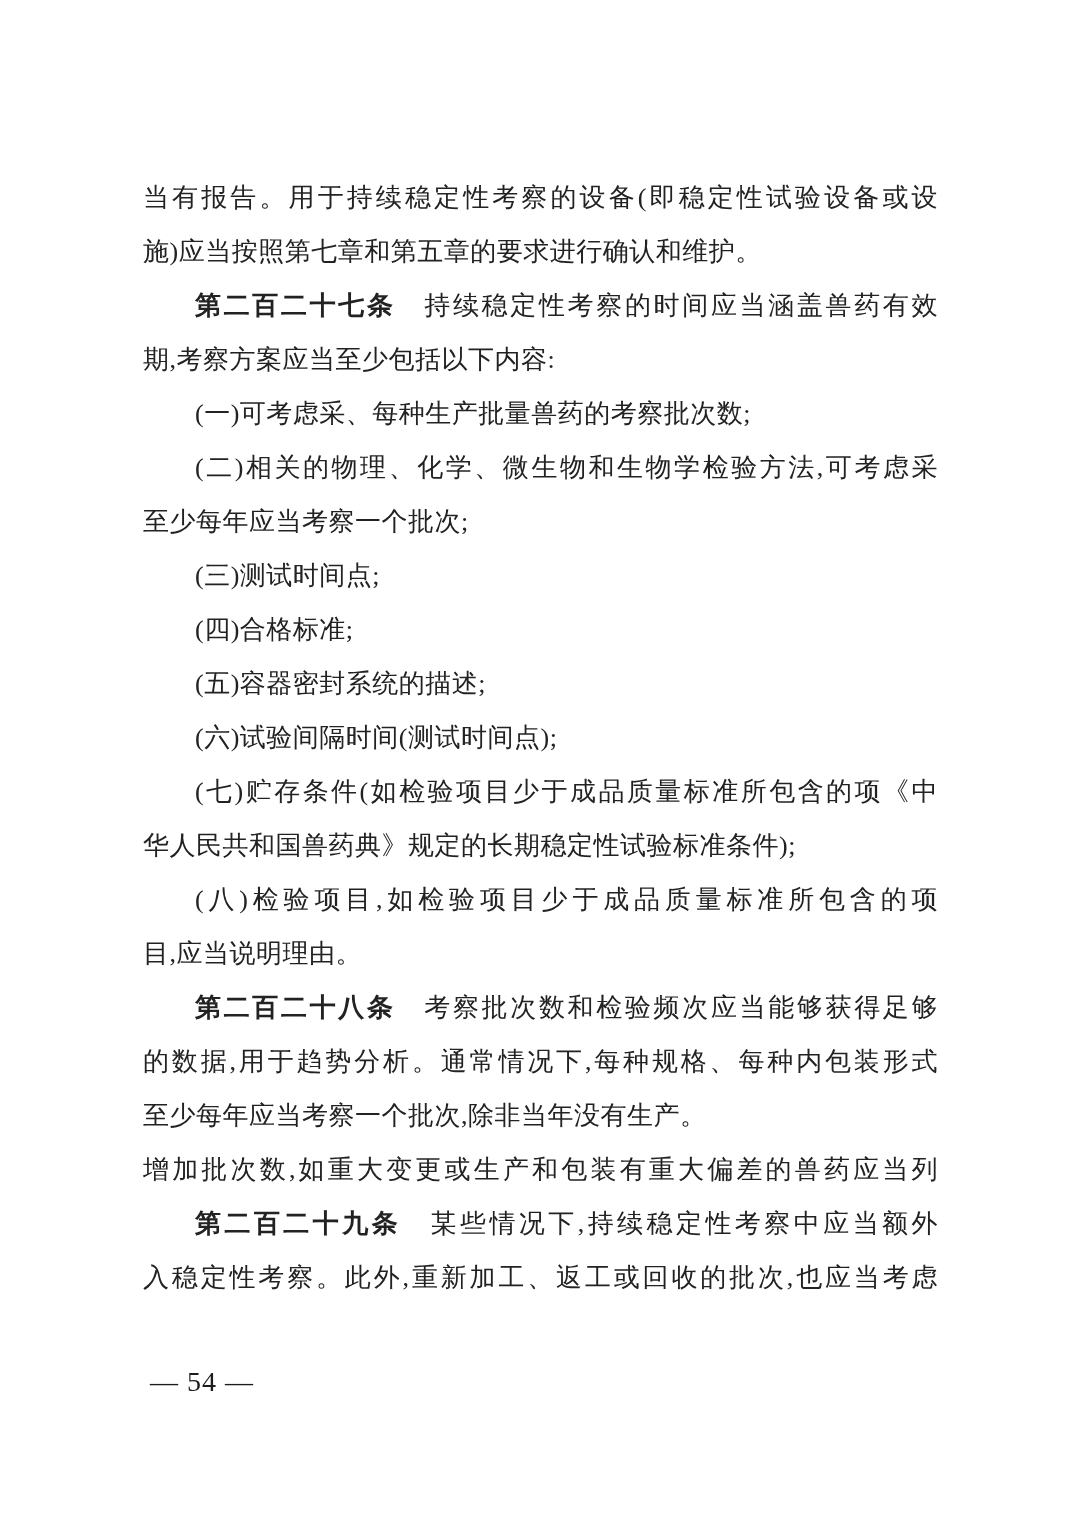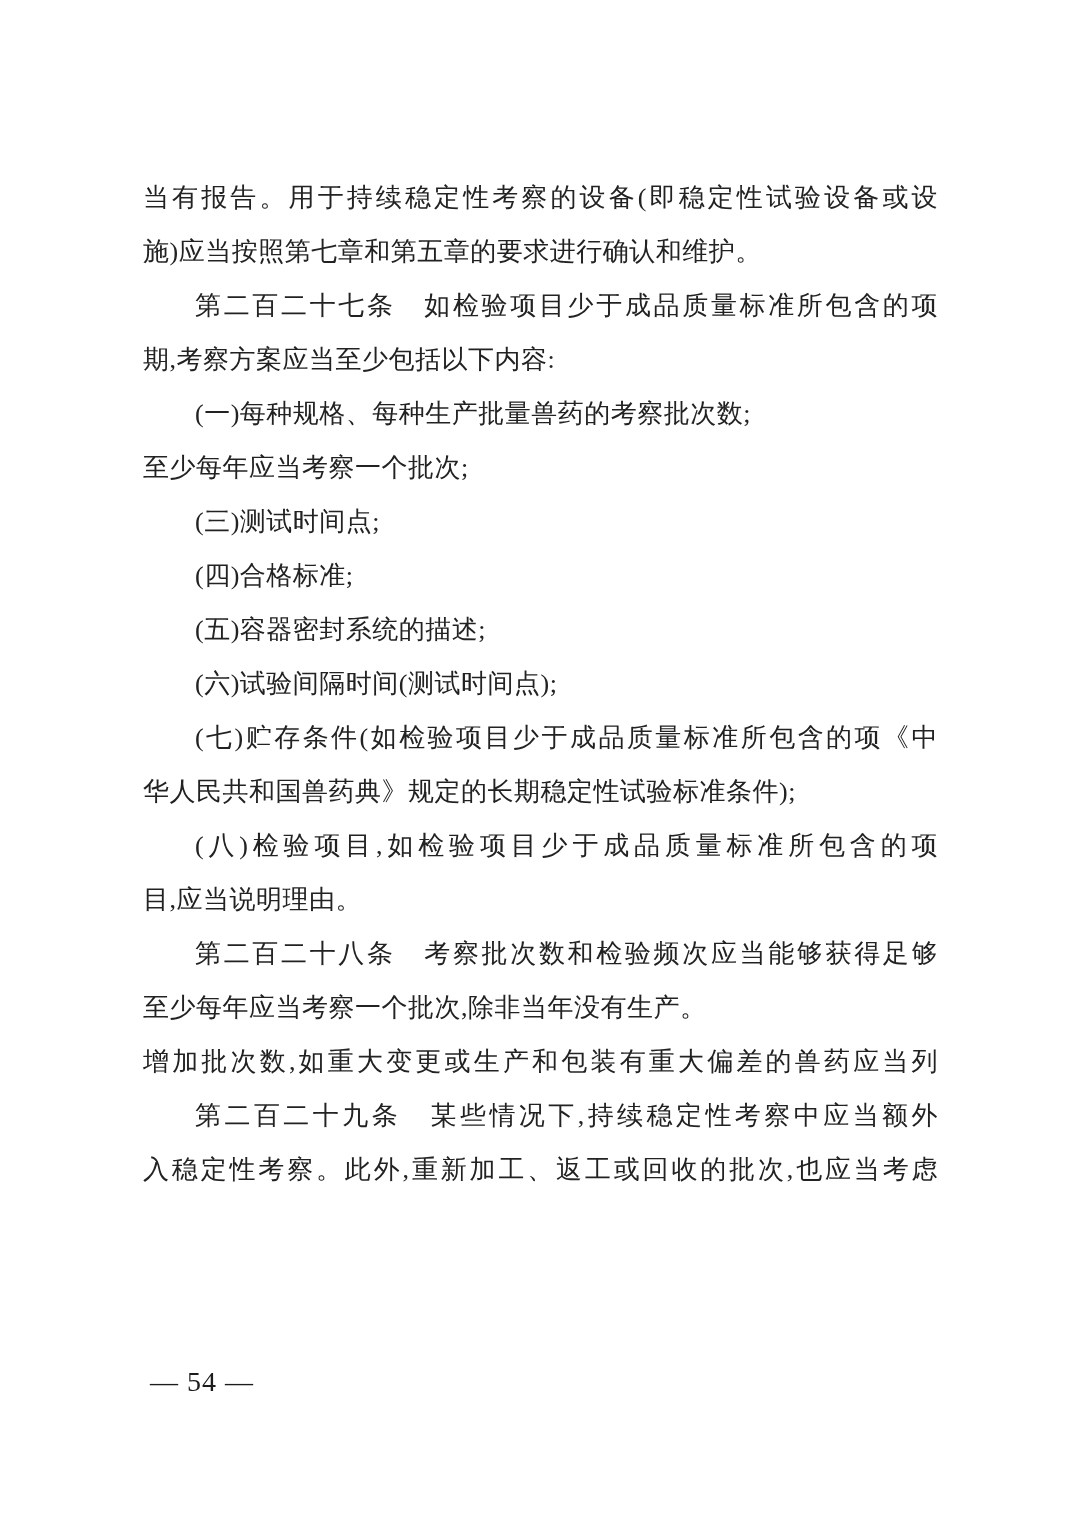--- a/index.html
+++ b/index.html
@@ -32,53 +32,55 @@
   }
   .line.indent {
     padding-left: 52px;
   }
   .line.justify {
     text-align: justify;
     text-align-last: justify;
     text-justify: inter-character;
   }
   .article-no {
-    font-weight: normal;
+    font-weight: bold;
   }
   .footer {
     position: absolute;
     left: 150px;
     top: 1366px;
     height: 32px;
     line-height: 32px;
     font-size: 28px;
     color: #1c1c1c;
     letter-spacing: 1px;
     text-align: right;
   }
 </style>
 </head>
 <body>
 
 <div class="page">
   <div class="content" id="doc-body">
       <div class="line justify"><span class="article-no"></span><span class="line-text">当有报告。用于持续稳定性考察的设备(即稳定性试验设备或设</span></div>
       <div class="line"><span class="article-no"></span><span class="line-text">施)应当按照第七章和第五章的要求进行确认和维护。</span></div>
-      <div class="line indent justify"><span class="article-no">第二百二十七条</span><span class="line-text">　如检验项目少于成品质量标准所包含的项</span></div>
+      <div class="line indent justify"><span class="article-no">第二百二十七条</span><span class="line-text">　持续稳定性考察的时间应当涵盖兽药有效</span></div>
       <div class="line"><span class="article-no"></span><span class="line-text">期,考察方案应当至少包括以下内容:</span></div>
-      <div class="line indent"><span class="article-no"></span><span class="line-text">(一)每种规格、每种生产批量兽药的考察批次数;</span></div>
+      <div class="line indent"><span class="article-no"></span><span class="line-text">(一)可考虑采、每种生产批量兽药的考察批次数;</span></div>
+      <div class="line indent justify"><span class="article-no"></span><span class="line-text">(二)相关的物理、化学、微生物和生物学检验方法,可考虑采</span></div>
       <div class="line"><span class="article-no"></span><span class="line-text">至少每年应当考察一个批次;</span></div>
       <div class="line indent"><span class="article-no"></span><span class="line-text">(三)测试时间点;</span></div>
       <div class="line indent"><span class="article-no"></span><span class="line-text">(四)合格标准;</span></div>
       <div class="line indent"><span class="article-no"></span><span class="line-text">(五)容器密封系统的描述;</span></div>
       <div class="line indent"><span class="article-no"></span><span class="line-text">(六)试验间隔时间(测试时间点);</span></div>
       <div class="line indent justify"><span class="article-no"></span><span class="line-text">(七)贮存条件(如检验项目少于成品质量标准所包含的项《中</span></div>
       <div class="line"><span class="article-no"></span><span class="line-text">华人民共和国兽药典》规定的长期稳定性试验标准条件);</span></div>
       <div class="line indent justify"><span class="article-no"></span><span class="line-text">(八)检验项目,如检验项目少于成品质量标准所包含的项</span></div>
       <div class="line"><span class="article-no"></span><span class="line-text">目,应当说明理由。</span></div>
       <div class="line indent justify"><span class="article-no">第二百二十八条</span><span class="line-text">　考察批次数和检验频次应当能够获得足够</span></div>
+      <div class="line justify"><span class="article-no"></span><span class="line-text">的数据,用于趋势分析。通常情况下,每种规格、每种内包装形式</span></div>
       <div class="line"><span class="article-no"></span><span class="line-text">至少每年应当考察一个批次,除非当年没有生产。</span></div>
       <div class="line justify"><span class="article-no"></span><span class="line-text">增加批次数,如重大变更或生产和包装有重大偏差的兽药应当列</span></div>
       <div class="line indent justify"><span class="article-no">第二百二十九条</span><span class="line-text">　某些情况下,持续稳定性考察中应当额外</span></div>
       <div class="line justify"><span class="article-no"></span><span class="line-text">入稳定性考察。此外,重新加工、返工或回收的批次,也应当考虑</span></div>
     </div>
   <div class="footer"><span>— 54 —</span></div>
 </div>
 
 </body></html>

